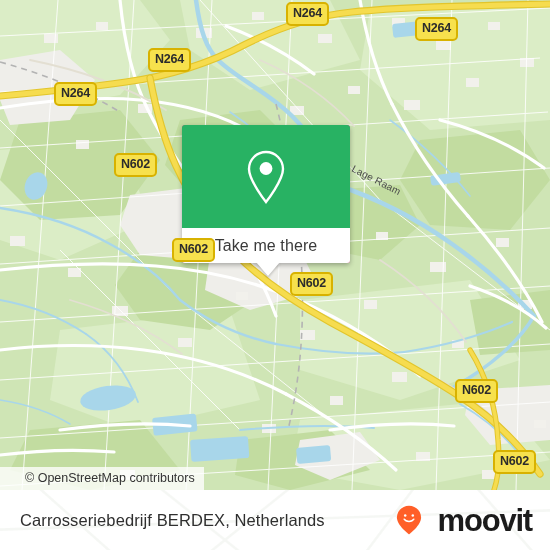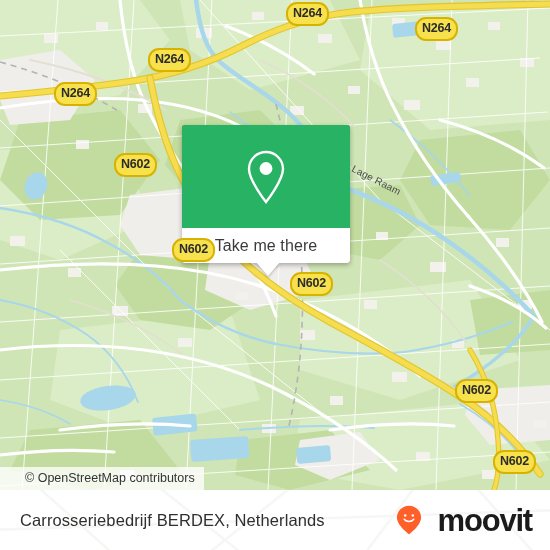--- a/index.html
+++ b/index.html
@@ -31,21 +31,21 @@
     overflow: hidden;
     background: #cfe5b5;
   }
   .map-svg { position: absolute; left: 0; top: 0; display: block; }
 
   
   .shield {
     position: absolute;
     background: #f7e14d;
     border: 2px solid #d8b200;
-    border-radius: 11px;
+    border-radius: 5px;
     color: #2c2c2c;
     font-family: "Liberation Sans", sans-serif;
     font-size: 12.5px;
     font-weight: bold;
     letter-spacing: -0.2px;
     line-height: 1;
     padding: 3px 5px 4px 5px;
     white-space: nowrap;
     box-sizing: border-box;
   }

